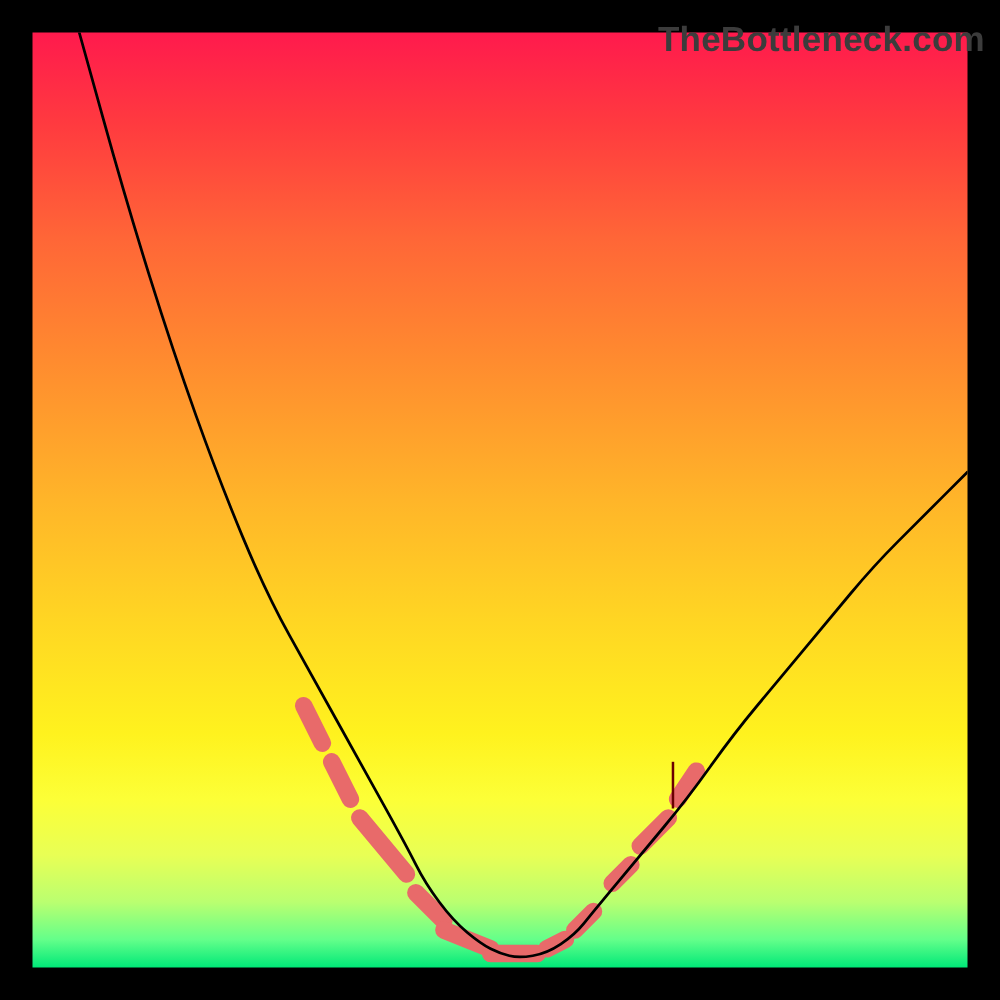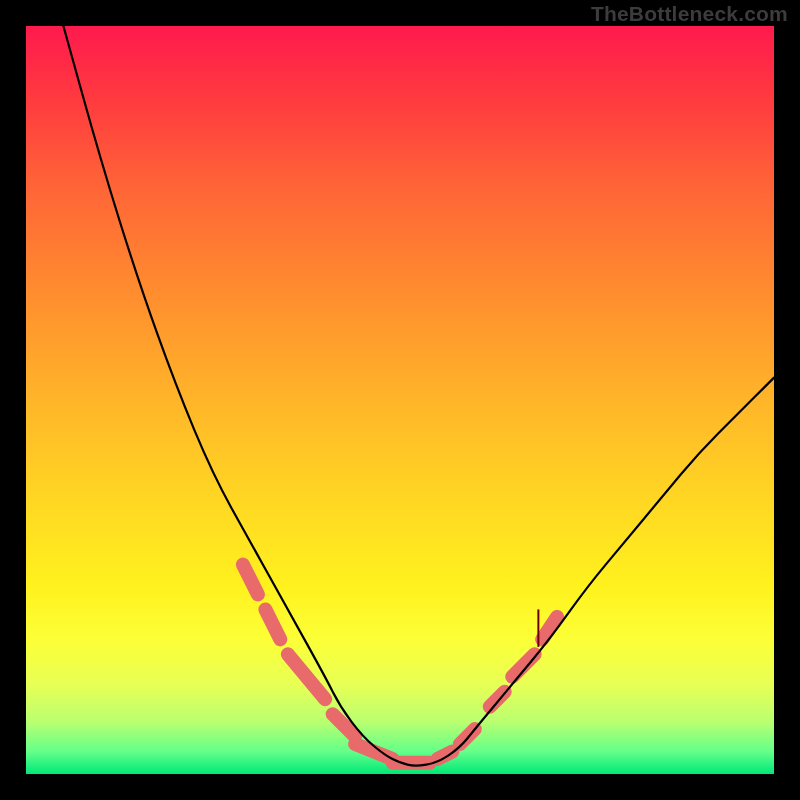--- a/index.html
+++ b/index.html
@@ -35,24 +35,24 @@
       #fff21e 75%,
       #fcff37 82%,
       #e8ff55 88%,
       #baff70 93%,
       #64ff8a 97%,
       #00e878 100%
     );
   }
   .watermark {
     position: absolute;
-    top: 2px;
+    top: 16px;
     right: 12px;
     color: #3c3c3c;
-    font-size: 21px;
+    font-size: 28px;
     font-weight: bold;
     letter-spacing: 0.2px;
     user-select: none;
   }
   svg.overlay {
     position: absolute;
     top: 0;
     left: 0;
   }
   .curve {

